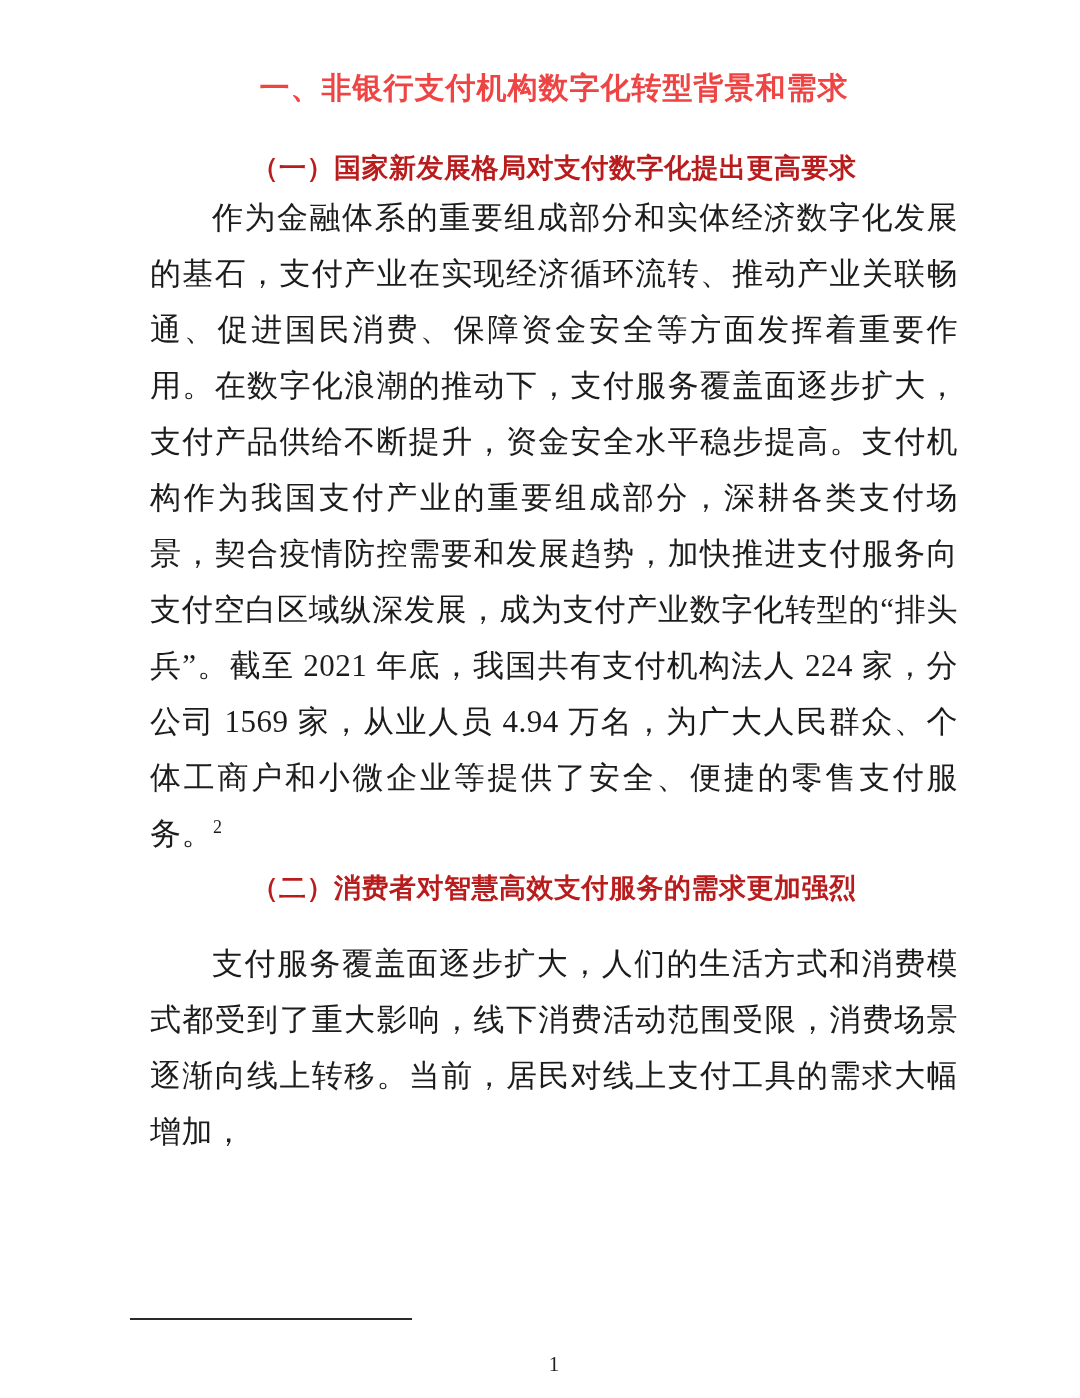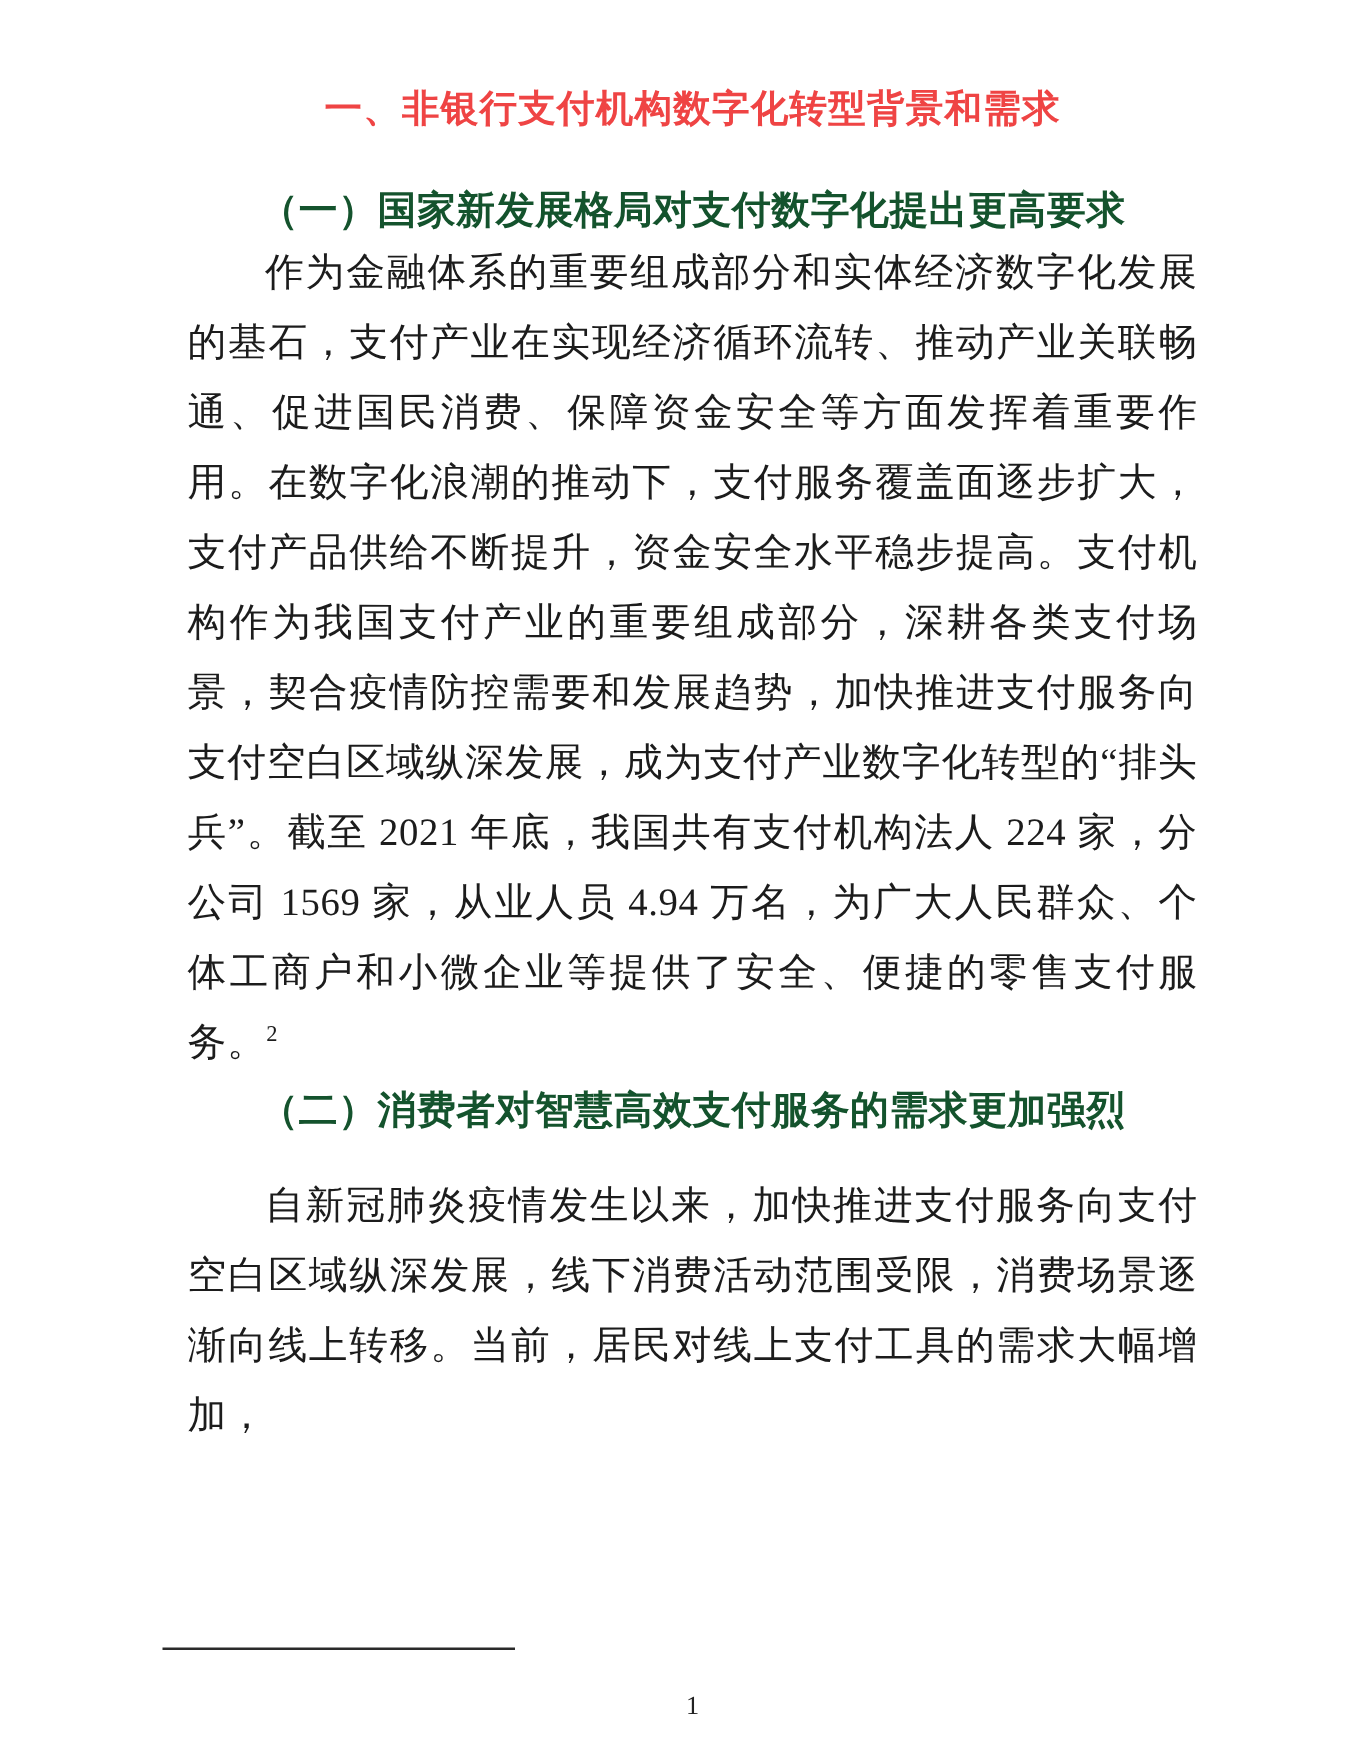--- a/index.html
+++ b/index.html
@@ -17,26 +17,26 @@
   .doc-title {
     font-family:"Liberation Sans","DejaVu Sans",sans-serif;
     font-weight:900;
     font-size:30px;
     line-height:44px;
     text-align:center;
     letter-spacing:1px;
     color:#ef4444;
   }
   .section-heading {
-    font-size:31px;
+    font-size:27px;
     font-weight:bold;
     line-height:44px;
     text-align:center;
     letter-spacing:0.5px;
-    color:#14532d;
+    color:#b91c1c;
   }
   .section-heading.first { margin-top:36px; }
   .section-heading.second { margin-top:4px; }
 
   .para {
     font-size:31px;
     line-height:56px;
     text-align:justify;
     text-indent:2em;
     letter-spacing:0.5px;
@@ -74,21 +74,21 @@
 
     <h1 class="doc-title">一、非银行支付机构数字化转型背景和需求</h1>
 
     <h2 class="section-heading first">（一）国家新发展格局对支付数字化提出更高要求</h2>
 
 
     <p class="para"><span>作为金融体系的重要组成部分和实体经济数字化发展的基石，支付产业在实现经济循环流转、推动产业关联畅通、促进国民消费、保障资金安全等方面发挥着重要作用。在数字化浪潮的推动下，支付服务覆盖面逐步扩大，支付产品供给不断提升，资金安全水平稳步提高。支付机构作为我国支付产业的重要组成部分，深耕各类支付场景，契合疫情防控需要和发展趋势，加快推进支付服务向支付空白区域纵深发展，成为支付产业数字化转型的“排头兵”。截至 2021 年底，我国共有支付机构法人 224 家，分公司 1569 家，从业人员 4.94 万名，为广大人民群众、个体工商户和小微企业等提供了安全、便捷的零售支付服务。</span><sup class="fn-ref">2</sup></p>
 
     <h2 class="section-heading second">（二）消费者对智慧高效支付服务的需求更加强烈</h2>
 
-    <p class="para lead"><span>自新冠肺炎疫情发生以来，加快推进支付服务向支付空白区域纵深发展，线下消费活动范围受限，消费场景逐渐向线上转移。当前，居民对线上支付工具的需求大幅增加，</span></p>
+    <p class="para lead"><span>支付服务覆盖面逐步扩大，人们的生活方式和消费模式都受到了重大影响，线下消费活动范围受限，消费场景逐渐向线上转移。当前，居民对线上支付工具的需求大幅增加，</span></p>
 
   </div>
 
   <div class="footnote-area">
     <div class="fn-rule"></div>
   </div>
 
   <div class="page-number">1</div>
 </div>
 

